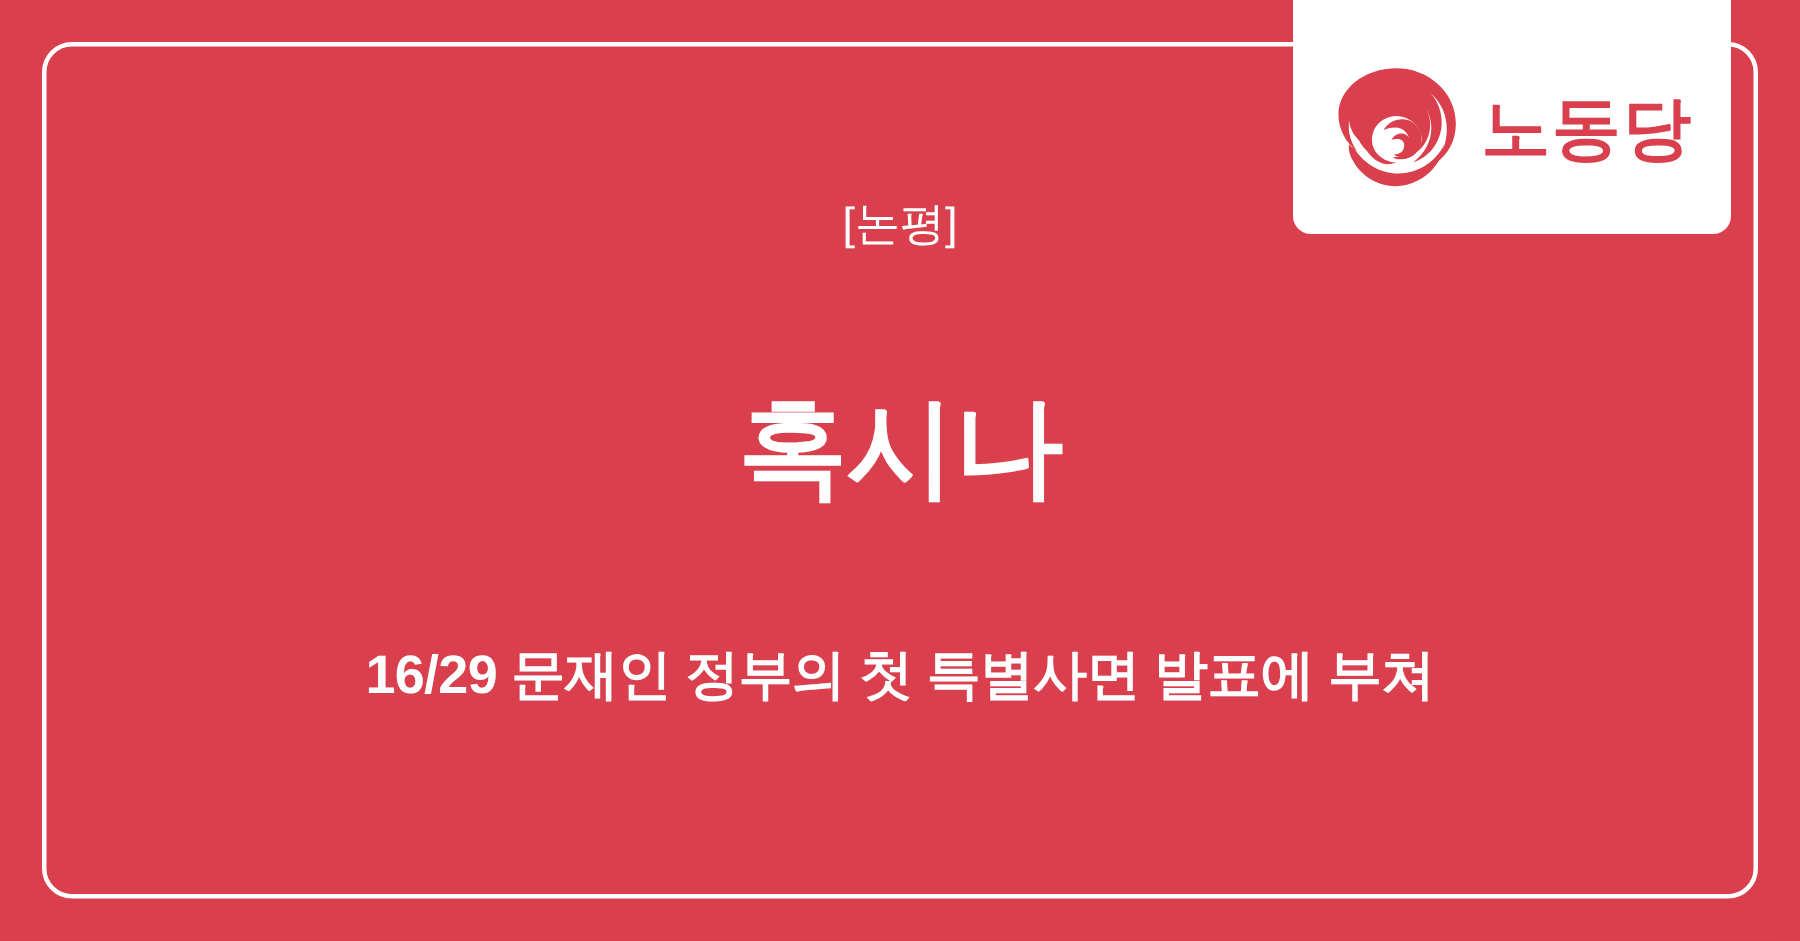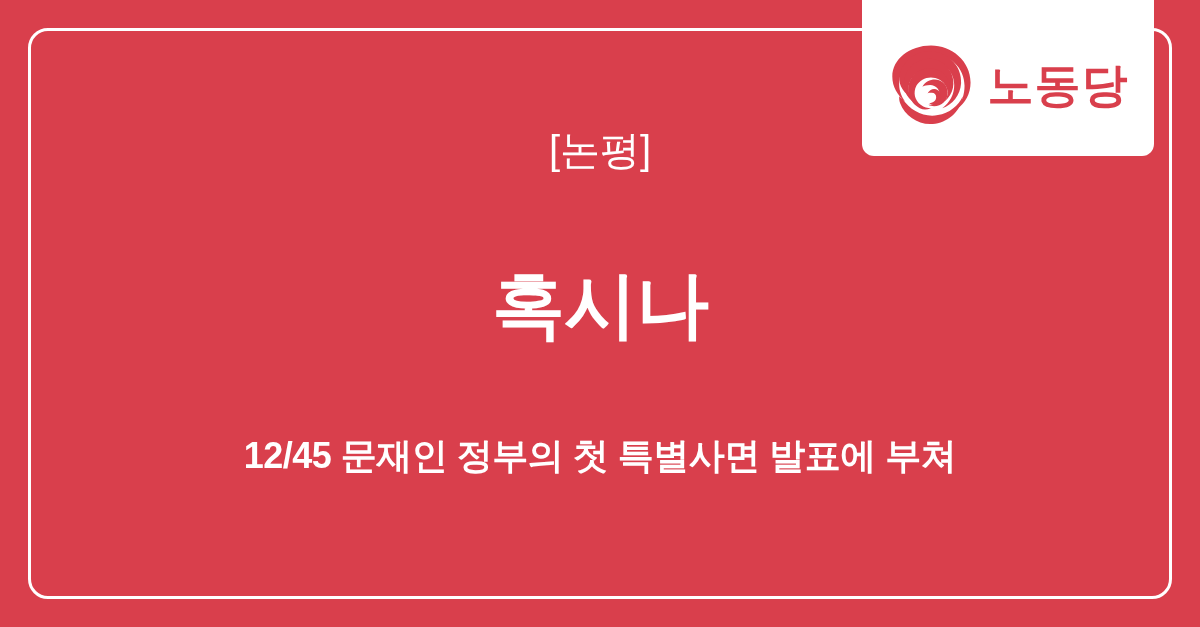--- a/index.html
+++ b/index.html
@@ -84,21 +84,21 @@
     display: flex;
     flex-direction: column;
     align-items: center;
     justify-content: center;
     text-align: center;
     z-index: 2;
   }
 
   .kicker {
     color: #ffffff;
-    font-size: 40px;
+    font-size: 30px;
     font-weight: normal;
     line-height: 1.1;
     letter-spacing: 0px;
     margin-top: -22px;
     margin-bottom: 64px;
     white-space: nowrap;
   }
 
   .headline {
     color: #ffffff;
@@ -195,16 +195,16 @@
     </div>
   </div>
 
   <div class="content">
     <div class="kicker">[논평]</div>
 
     <div class="headline">
       <span class="headline-line">혹시나</span>
     </div>
 
-    <div class="subtitle">12/45 문재인 정부의 첫 특별사면 발표에 부쳐</div>
+    <div class="subtitle">16/29 문재인 정부의 첫 특별사면 발표에 부쳐</div>
   </div>
 
 </div>
 
 </body></html>

